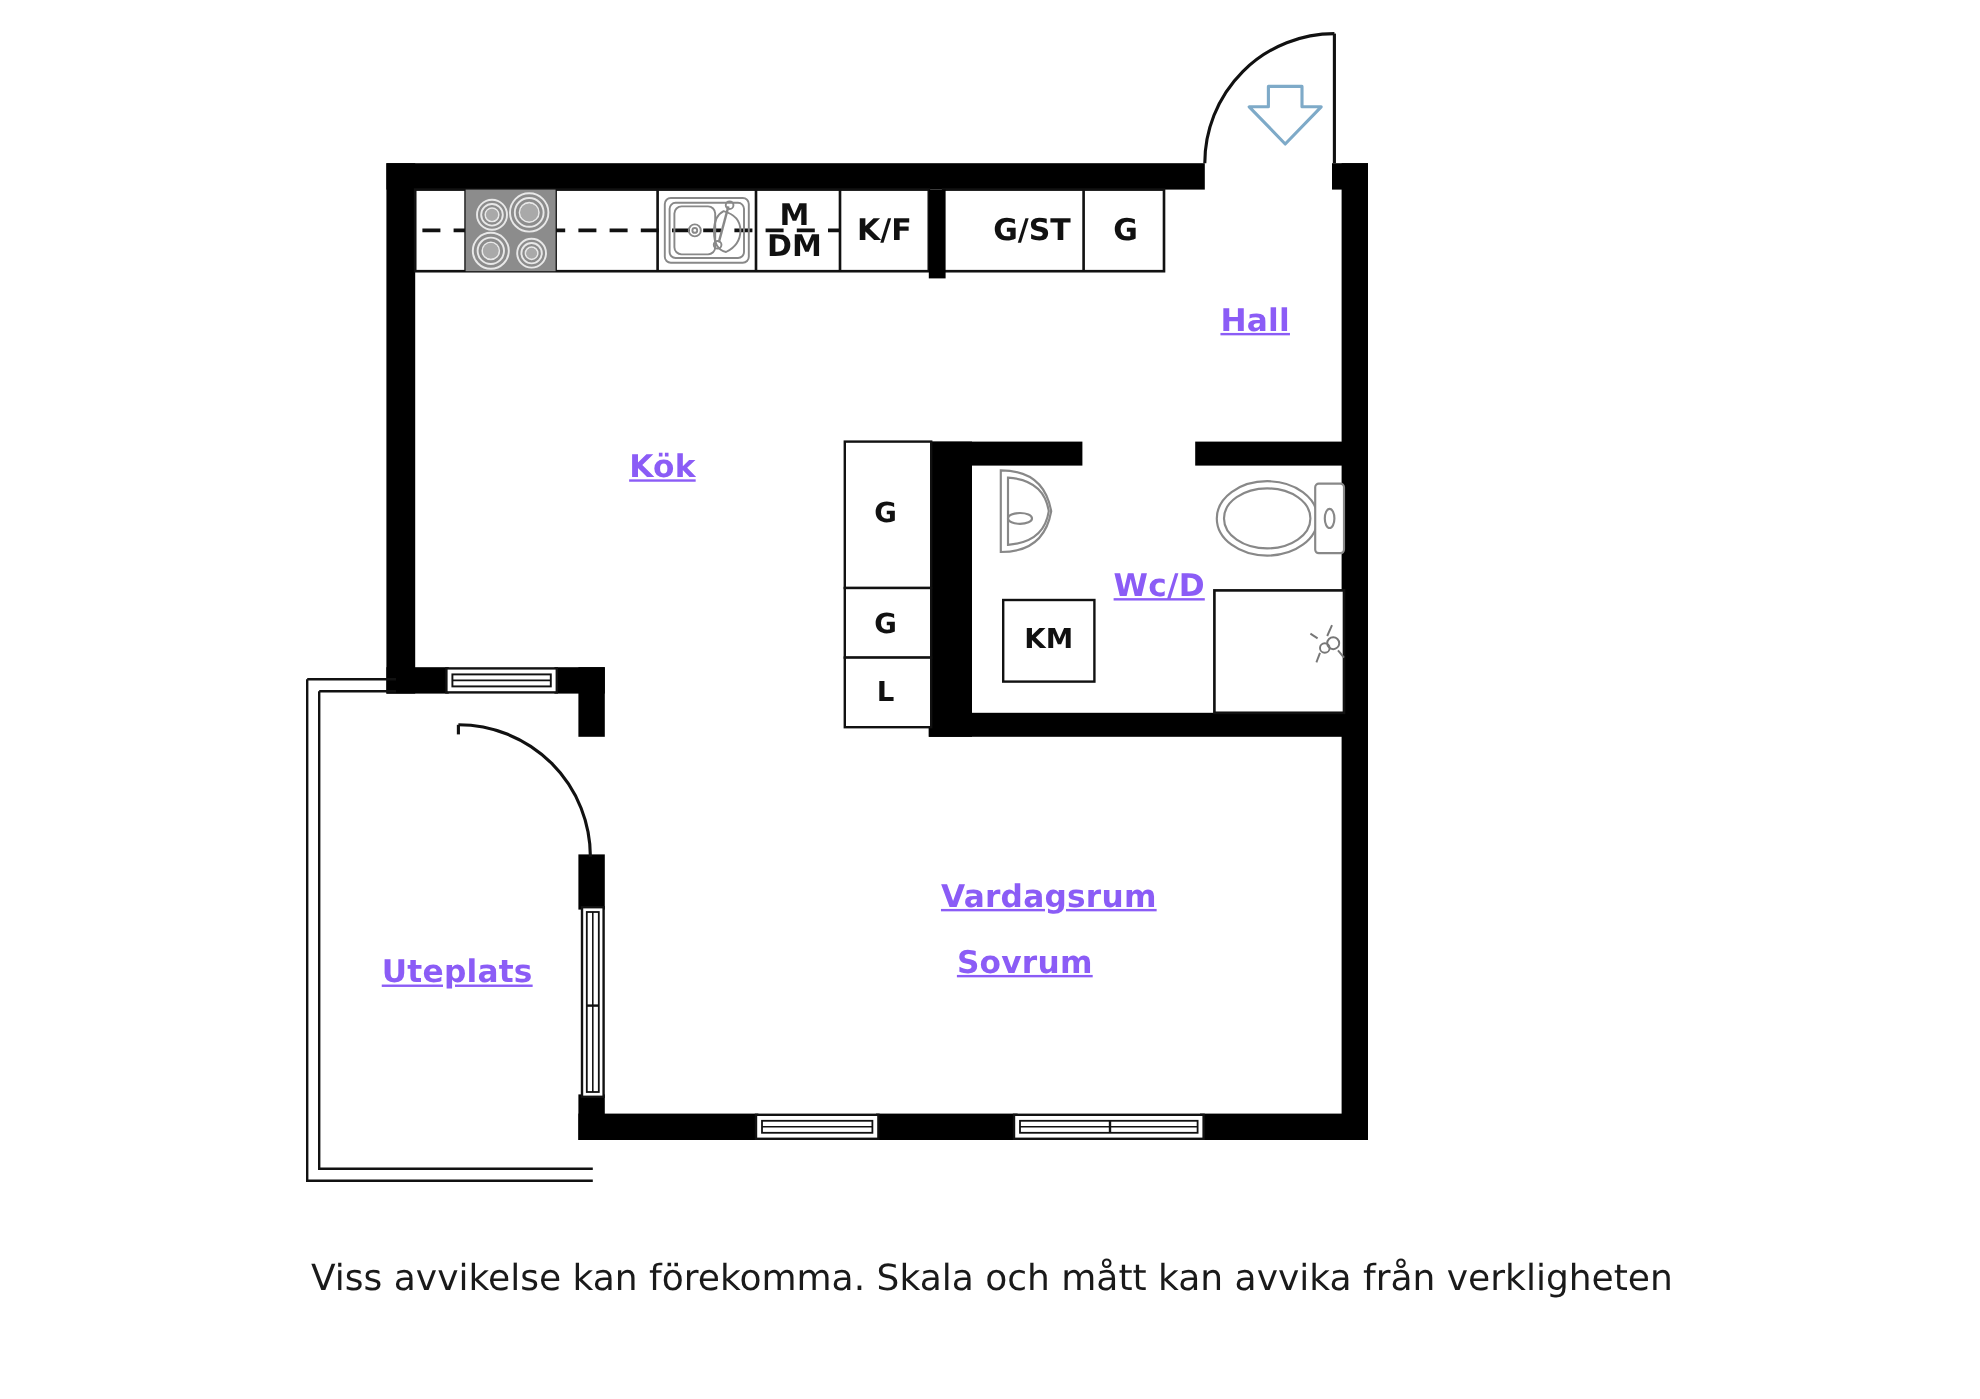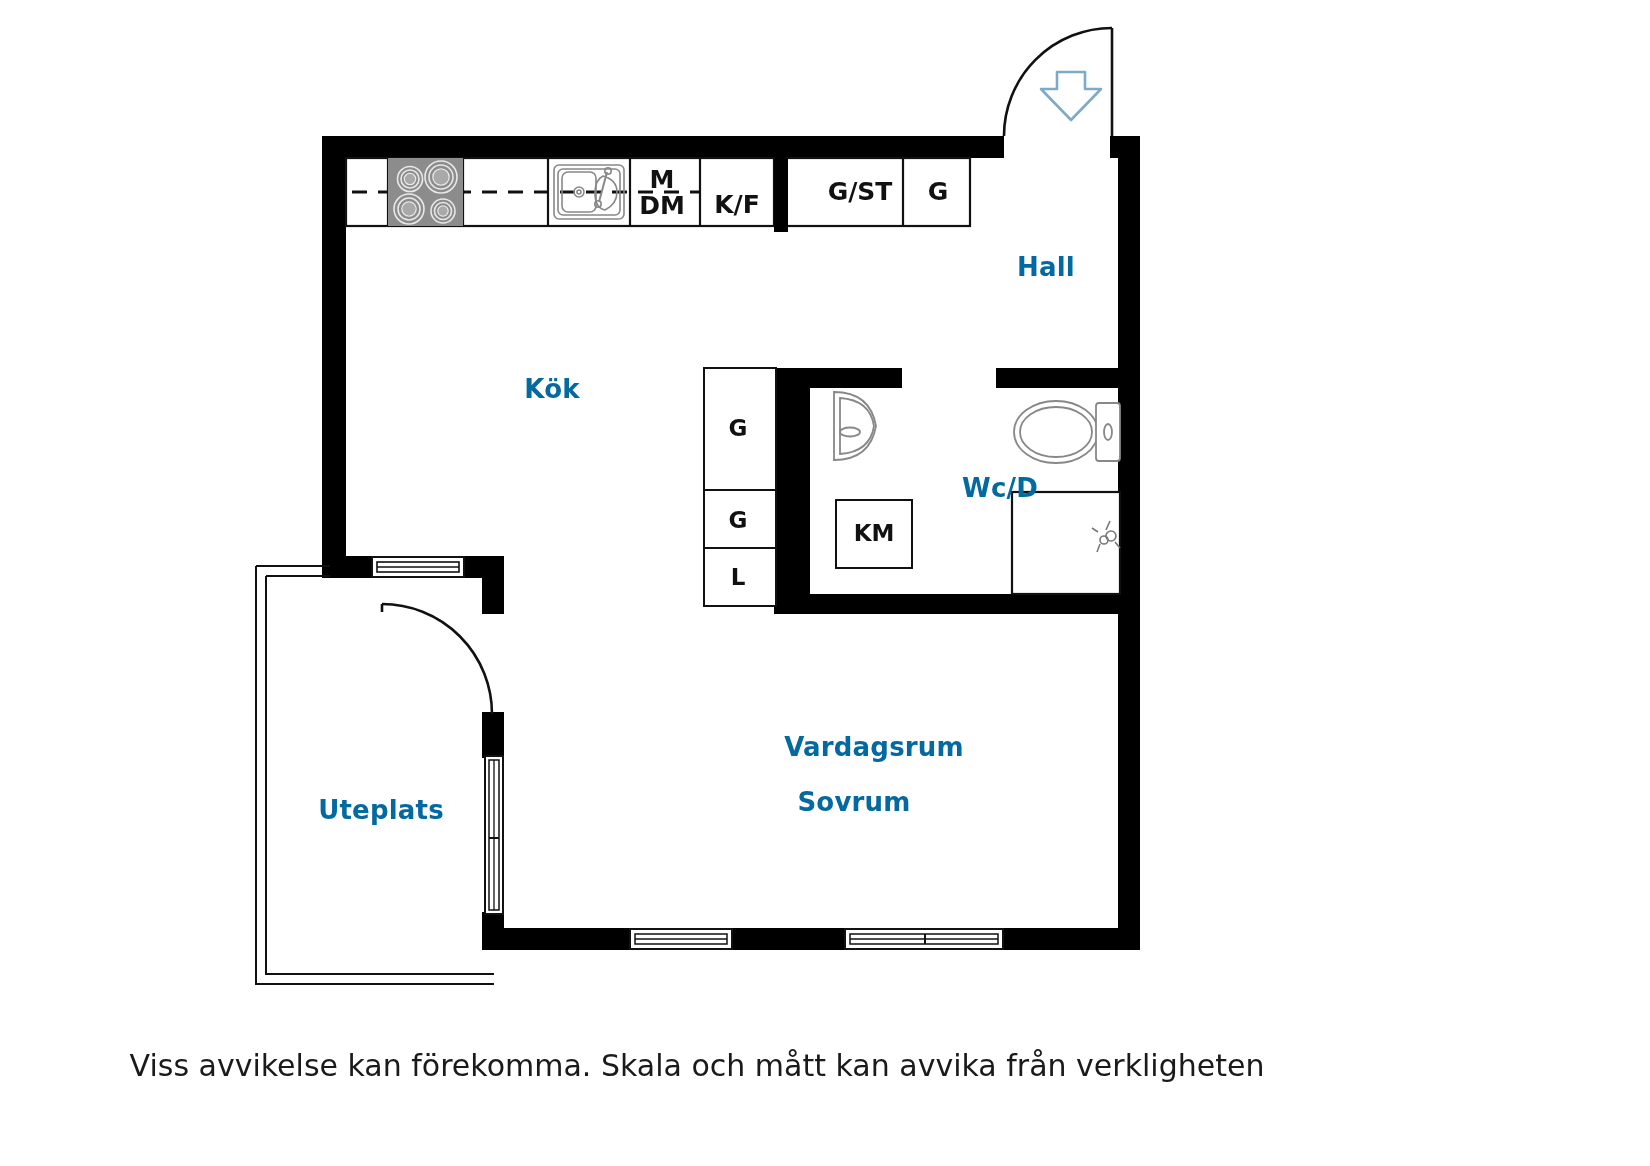--- a/index.html
+++ b/index.html
@@ -27,26 +27,27 @@
     left: 0; top: 0;
     width: 1650px;
     height: 1166px;
   }
 
   
   .room-label {
     position: absolute;
     font-family: "DejaVu Sans", sans-serif;
     font-weight: bold;
-    color: #0369a1;
+    color: #8b5cf6;
     white-space: nowrap;
     letter-spacing: 0.2px;
     line-height: 1.12;
     transform: translate(-50%, -50%);
     pointer-events: none;
+    text-decoration: underline;
   }
   .room-label.sz-26 { font-size: 26px; }
 
   .unit-label {
     position: absolute;
     font-family: "DejaVu Sans", sans-serif;
     font-weight: bold;
     color: #111111;
     white-space: nowrap;
     text-align: center;
@@ -60,21 +61,21 @@
   .unit-label .stack-top,
   .unit-label .stack-bottom {
     display: block;
   }
 
   #footer-note {
     position: absolute;
     left: 0;
     top: 1048px;
     width: 1394px;
-    text-align: center;
+    text-align: right;
     font-family: "DejaVu Sans", sans-serif;
     font-size: 30px;
     font-weight: 400;
     color: #1a1a1a;
     letter-spacing: 0px;
   }
 </style>
 </head>
 <body>
 
@@ -254,34 +255,34 @@
       <path d="M256 566 L330 566" stroke-width="2"></path>
       <path d="M266 576 L330 576" stroke-width="2"></path>
     </g>
 
   </svg>
 
   <div class="room-label sz-26" style="left:552px; top:390px;">Kök</div>
 
   <div class="room-label sz-26" style="left:1046px; top:268px;">Hall</div>
 
-  <div class="room-label sz-26" style="left:966px; top:489px;margin-left:34px;">Wc/D</div>
+  <div class="room-label sz-26" style="left:966px; top:489px;">Wc/D</div>
 
   <div class="room-label sz-26" style="left:366px; top:811px;margin-left:15px;">Uteplats</div>
 
   <div class="room-label sz-26" style="left:874px; top:748px;">Vardagsrum</div>
 
   <div class="room-label sz-26" style="left:854px; top:783px;margin-top:20px;">Sovrum</div>
 
   <div class="unit-label sz-25" style="left:662px; top:192px;">
     <span class="stack-top">M</span>
     <span class="stack-bottom">DM</span>
   </div>
 
-  <div class="unit-label sz-25" style="left:737px; top:192px;margin-top:13px;">K/F</div>
+  <div class="unit-label sz-25" style="left:737px; top:192px;">K/F</div>
 
   <div class="unit-label sz-25" style="left:860px; top:192px;">G/ST</div>
 
   <div class="unit-label sz-25" style="left:938px; top:192px;">G</div>
 
   <div class="unit-label sz-23" style="left:738px; top:429px;">G</div>
 
   <div class="unit-label sz-23" style="left:738px; top:521px;">G</div>
 
   <div class="unit-label sz-23" style="left:738px; top:578px;">L</div>

